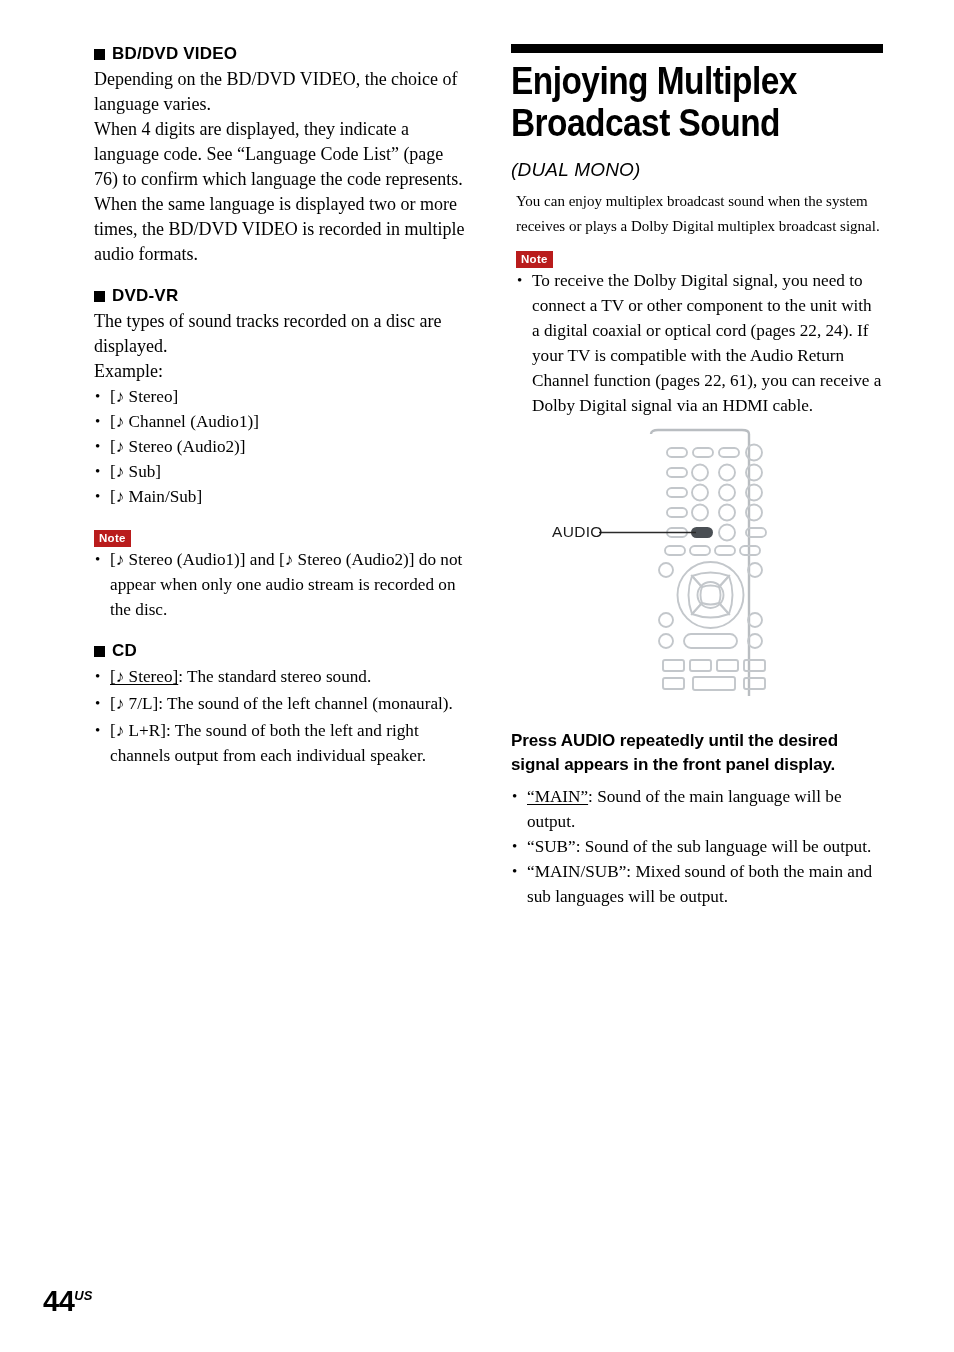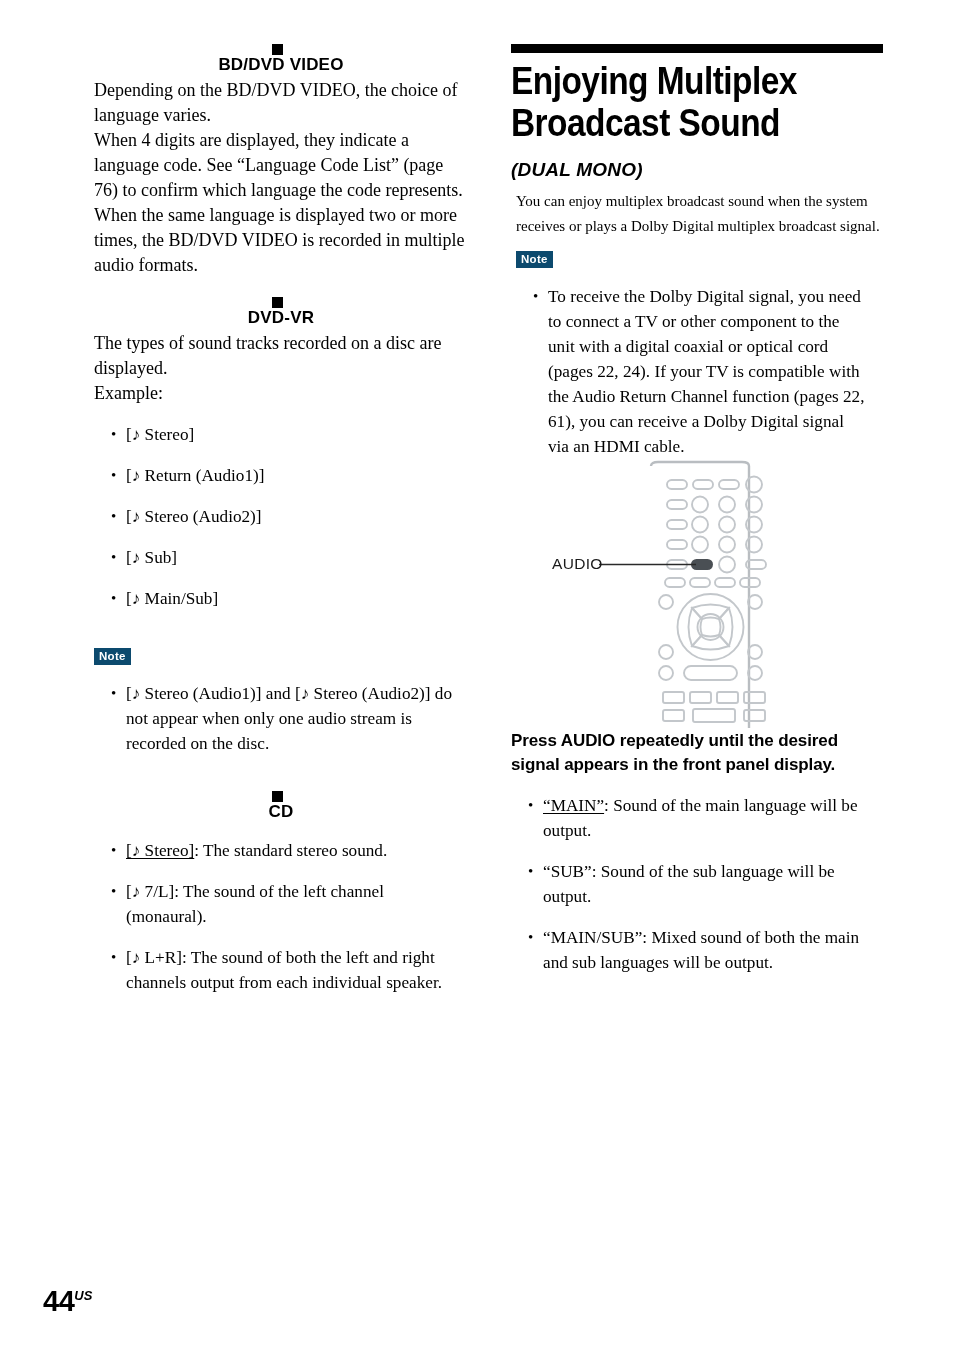--- a/index.html
+++ b/index.html
@@ -38,21 +38,20 @@
   
   .sec-head {
     font-family: "Liberation Sans", "DejaVu Sans", sans-serif;
     font-weight: bold;
     font-size: 17px;
     letter-spacing: 0.2px;
     margin: 0 0 3px 0;
     display: flex;
     align-items: center;
     line-height: 20px;
-    flex-direction: column;
   }
   .sec-head .sq {
     display: inline-block;
     width: 11px;
     height: 11px;
     background: #000;
     margin-right: 7px;
     flex: 0 0 auto;
   }
 
@@ -70,36 +69,36 @@
   ul.blist {
     list-style: none;
     margin: 0;
     padding: 0;
   }
   ul.blist > li {
     position: relative;
     padding-left: 16px;
     font-size: 17.2px;
     line-height: 25px;
-    margin: 16px;
+    margin: 0;
   }
   ul.blist > li::before {
     content: "\2022";
     position: absolute;
     left: 1px;
     top: 0;
     font-size: 15px;
   }
   ul.blist.tight > li { margin-bottom: 2px; }
   .u { text-decoration: underline; text-underline-offset: 2px; }
 
   
   .note-badge {
     display: inline-block;
-    background: #0c4a6e;
+    background: #b91c1c;
     color: #fff;
     font-family: "Liberation Sans", "DejaVu Sans", sans-serif;
     font-weight: bold;
     font-size: 11.5px;
     line-height: 14px;
     padding: 1px 5px 2px 5px;
     letter-spacing: 0.3px;
   }
   .note-body {
     margin-top: 4px;
@@ -125,21 +124,21 @@
     line-height: 42px;
     letter-spacing: -0.6px;
     margin: 0;
     transform: scaleX(0.88);
     transform-origin: left top;
     width: 420px;
   }
   h2.subtitle {
     font-family: "Liberation Sans", "DejaVu Sans", sans-serif;
     font-style: italic;
-    font-weight: bold;
+    font-weight: normal;
     font-size: 19px;
     line-height: 24px;
     margin: 14px 0 7px 0;
     letter-spacing: 0.2px;
   }
   .indent-r { padding-left: 5px; }
 
   p.lead {
     margin: 0;
     font-size: 15px;
@@ -153,21 +152,21 @@
     font-size: 17px;
     line-height: 24px;
     margin: 0 0 7px 0;
     letter-spacing: -0.1px;
   }
 
   
   .remote-wrap {
     position: absolute;
     left: 511px;
-    top: 460px;
+    top: 428px;
     width: 372px;
     height: 268px;
   }
   .callout-label {
     position: absolute;
     left: 41px;
     top: 95px;
     font-family: "Liberation Sans", "DejaVu Sans", sans-serif;
     font-size: 15.5px;
     letter-spacing: 0.3px;
@@ -211,21 +210,21 @@
 
     <div class="sec-head">
       <span class="sq"></span>
       <span>DVD-VR</span>
     </div>
     <p class="body">The types of sound tracks recorded on a disc are displayed.</p>
     <p class="body">Example:</p>
 
     <ul class="blist">
       <li>[♪ Stereo]</li>
-      <li>[♪ Return (Audio1)]</li>
+      <li>[♪ Channel (Audio1)]</li>
       <li>[♪ Stereo (Audio2)]</li>
       <li>[♪ Sub]</li>
       <li>[♪ Main/Sub]</li>
     </ul>
 
     <div class="gap-md"></div>
 
     <div>
       <span class="note-badge">Note</span>
       <ul class="blist note-body">

